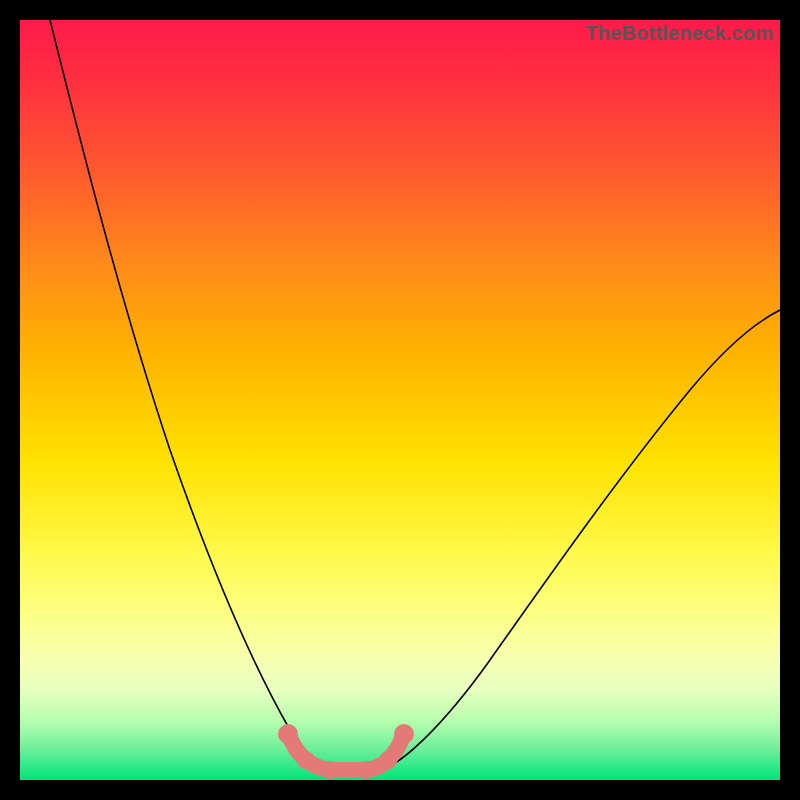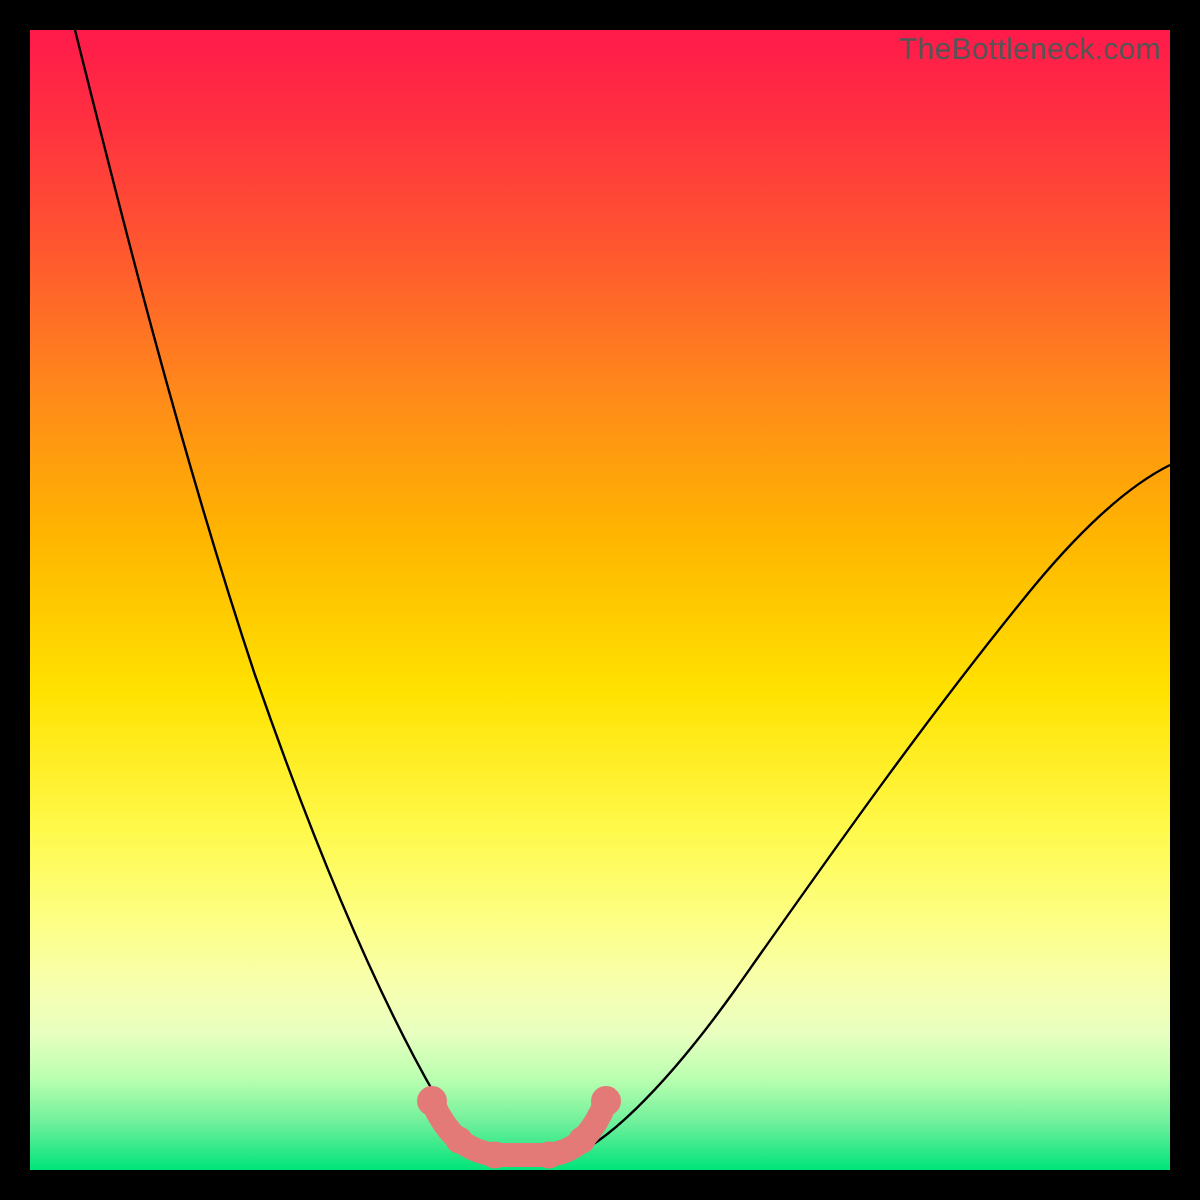--- a/index.html
+++ b/index.html
@@ -44,21 +44,21 @@
       #baffb0 92%,
       #6cef9a 96%,
       #00e47a 100%
     );
   }
   .watermark {
     position: absolute;
     right: 6px;
     top: 2px;
     font-size: 20px;
-    font-weight: 400;
+    font-weight: 700;
     color: #555;
     letter-spacing: 0.2px;
     user-select: none;
   }
   svg.curves {
     position: absolute;
     left: 0; top: 0; width: 760px; height: 760px;
   }
   .curve {
     fill: none;

